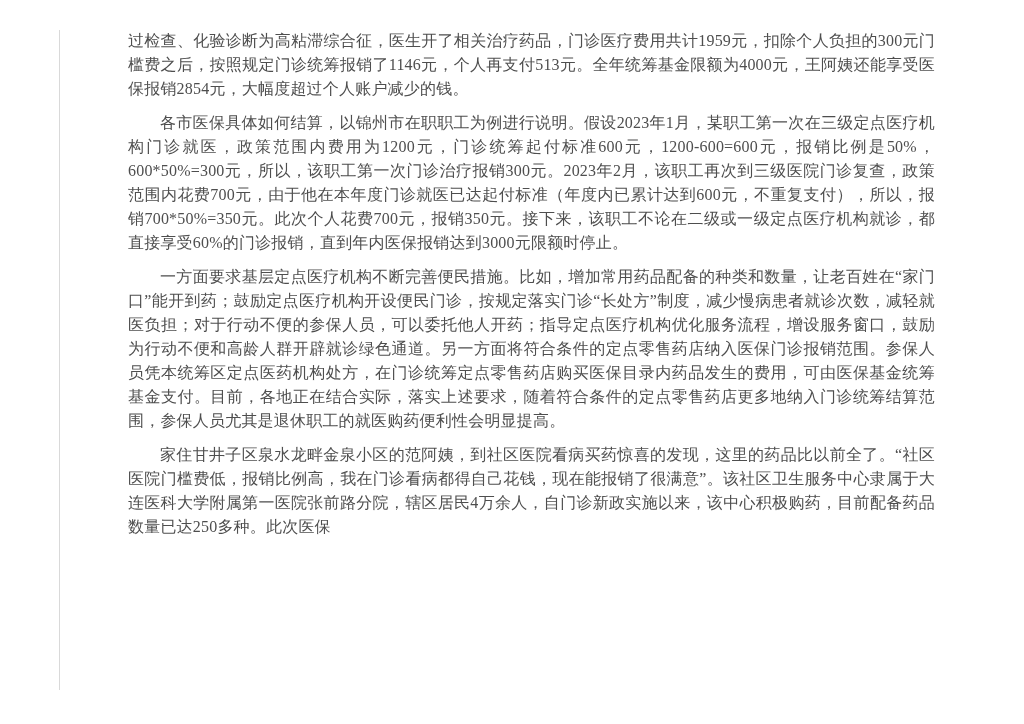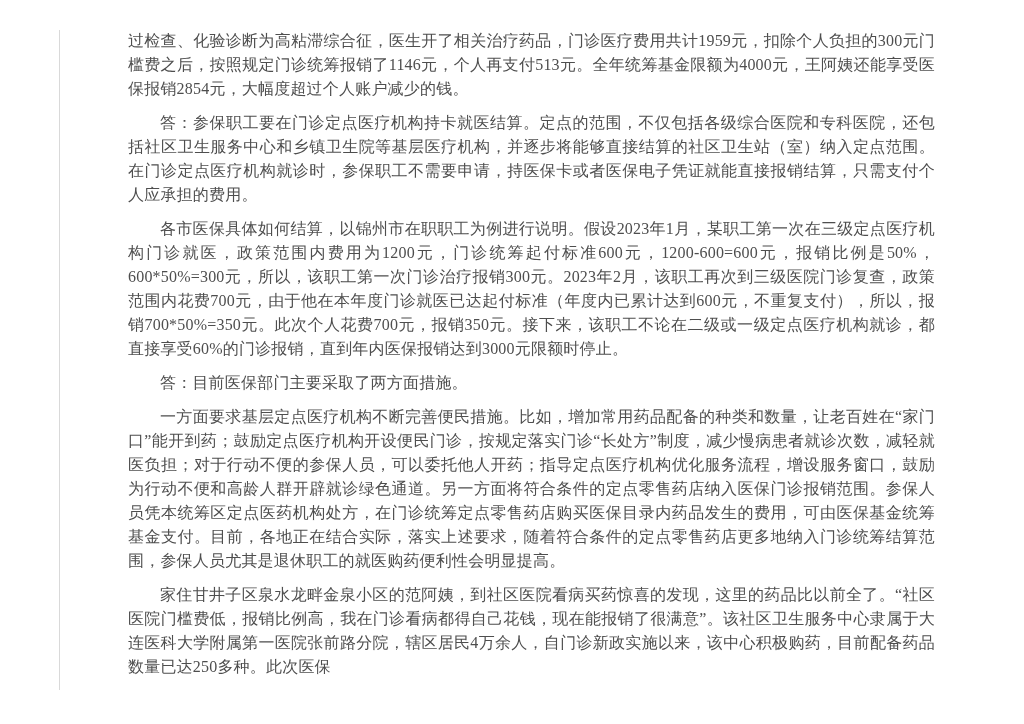--- a/index.html
+++ b/index.html
@@ -44,24 +44,22 @@
 </head>
 <body>
 
 <div class="viewport">
   <div class="page-edge-line"></div>
 
   <div class="doc-content">
     <p>过检查、化验诊断为高粘滞综合征，医生开了相关治疗药品，门诊医疗费用共计1959元，扣除个人负担的300元门槛费之后，按照规定门诊统筹报销了1146元，个人再支付513元。全年统筹基金限额为4000元，王阿姨还能享受医保报销2854元，大幅度超过个人账户减少的钱。</p>
 
 
-    <p class="indent">答：参保职工要在门诊定点医疗机构持卡就医结算。定点的范围，不仅包括各级综合医院和专科医院，还包括社区卫生服务中心和乡镇卫生院等基层医疗机构，并逐步将能够直接结算的社区卫生站（室）纳入定点范围。在门诊定点医疗机构就诊时，参保职工不需要申请，持医保卡或者医保电子凭证就能直接报销结算，只需支付个人应承担的费用。</p>
 
     <p class="indent">各市医保具体如何结算，以锦州市在职职工为例进行说明。假设2023年1月，某职工第一次在三级定点医疗机构门诊就医，政策范围内费用为1200元，门诊统筹起付标准600元，1200-600=600元，报销比例是50%，600*50%=300元，所以，该职工第一次门诊治疗报销300元。2023年2月，该职工再次到三级医院门诊复查，政策范围内花费700元，由于他在本年度门诊就医已达起付标准（年度内已累计达到600元，不重复支付），所以，报销700*50%=350元。此次个人花费700元，报销350元。接下来，该职工不论在二级或一级定点医疗机构就诊，都直接享受60%的门诊报销，直到年内医保报销达到3000元限额时停止。</p>
 
 
-    <p class="indent">答：目前医保部门主要采取了两方面措施。</p>
 
     <p class="indent">一方面要求基层定点医疗机构不断完善便民措施。比如，增加常用药品配备的种类和数量，让老百姓在“家门口”能开到药；鼓励定点医疗机构开设便民门诊，按规定落实门诊“长处方”制度，减少慢病患者就诊次数，减轻就医负担；对于行动不便的参保人员，可以委托他人开药；指导定点医疗机构优化服务流程，增设服务窗口，鼓励为行动不便和高龄人群开辟就诊绿色通道。另一方面将符合条件的定点零售药店纳入医保门诊报销范围。参保人员凭本统筹区定点医药机构处方，在门诊统筹定点零售药店购买医保目录内药品发生的费用，可由医保基金统筹基金支付。目前，各地正在结合实际，落实上述要求，随着符合条件的定点零售药店更多地纳入门诊统筹结算范围，参保人员尤其是退休职工的就医购药便利性会明显提高。</p>
 
     <p class="indent">家住甘井子区泉水龙畔金泉小区的范阿姨，到社区医院看病买药惊喜的发现，这里的药品比以前全了。“社区医院门槛费低，报销比例高，我在门诊看病都得自己花钱，现在能报销了很满意”。该社区卫生服务中心隶属于大连医科大学附属第一医院张前路分院，辖区居民4万余人，自门诊新政实施以来，该中心积极购药，目前配备药品数量已达250多种。此次医保</p>
   </div>
 </div>
 
 </body></html>

